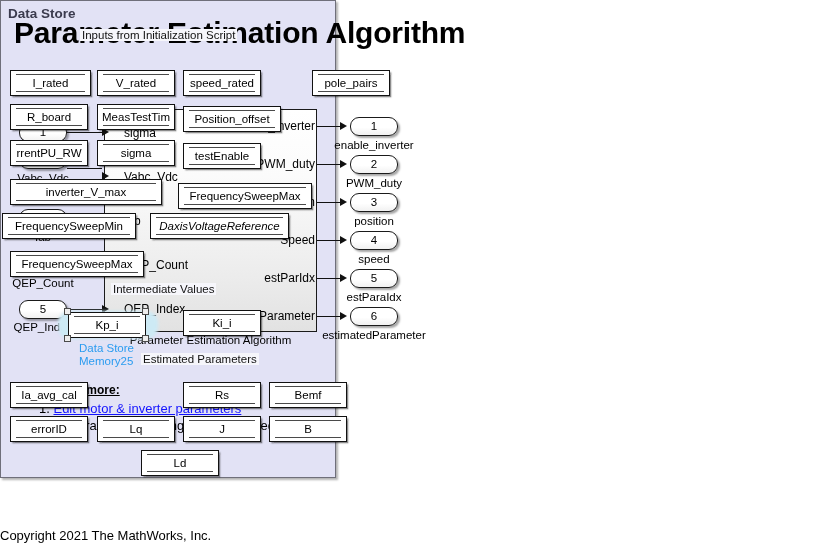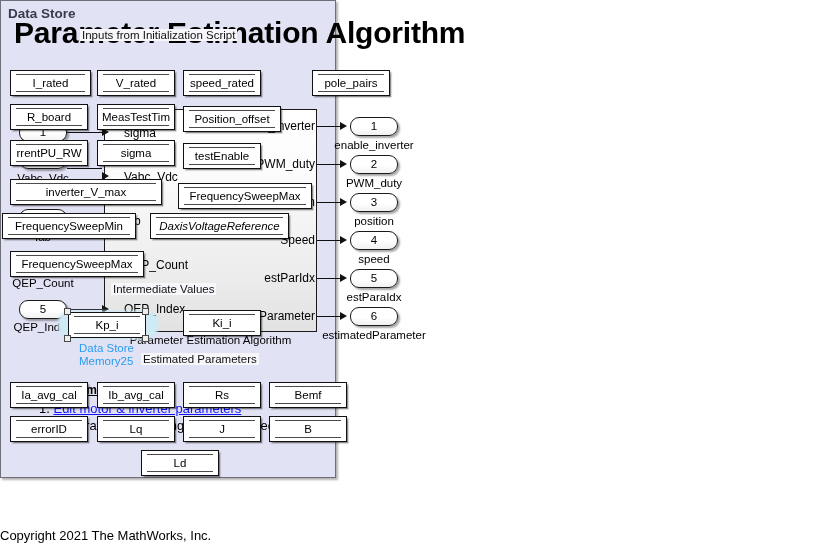--- a/index.html
+++ b/index.html
@@ -373,25 +373,20 @@
     <div class="bar top"></div>
     <div class="lbl">Ki_i</div>
     <div class="bar bot"></div>
   </div>
 
   <div class="dsm" style="left:10px; top:382px; width:78px;">
     <div class="bar top"></div>
     <div class="lbl">Ia_avg_cal</div>
     <div class="bar bot"></div>
   </div>
-  <div class="dsm" style="left:97px; top:382px; width:78px;">
-    <div class="bar top"></div>
-    <div class="lbl">Ib_avg_cal</div>
-    <div class="bar bot"></div>
-  </div>
   <div class="dsm" style="left:183px; top:382px; width:78px;">
     <div class="bar top"></div>
     <div class="lbl">Rs</div>
     <div class="bar bot"></div>
   </div>
   <div class="dsm" style="left:269px; top:382px; width:78px;">
     <div class="bar top"></div>
     <div class="lbl">Bemf</div>
     <div class="bar bot"></div>
   </div>

